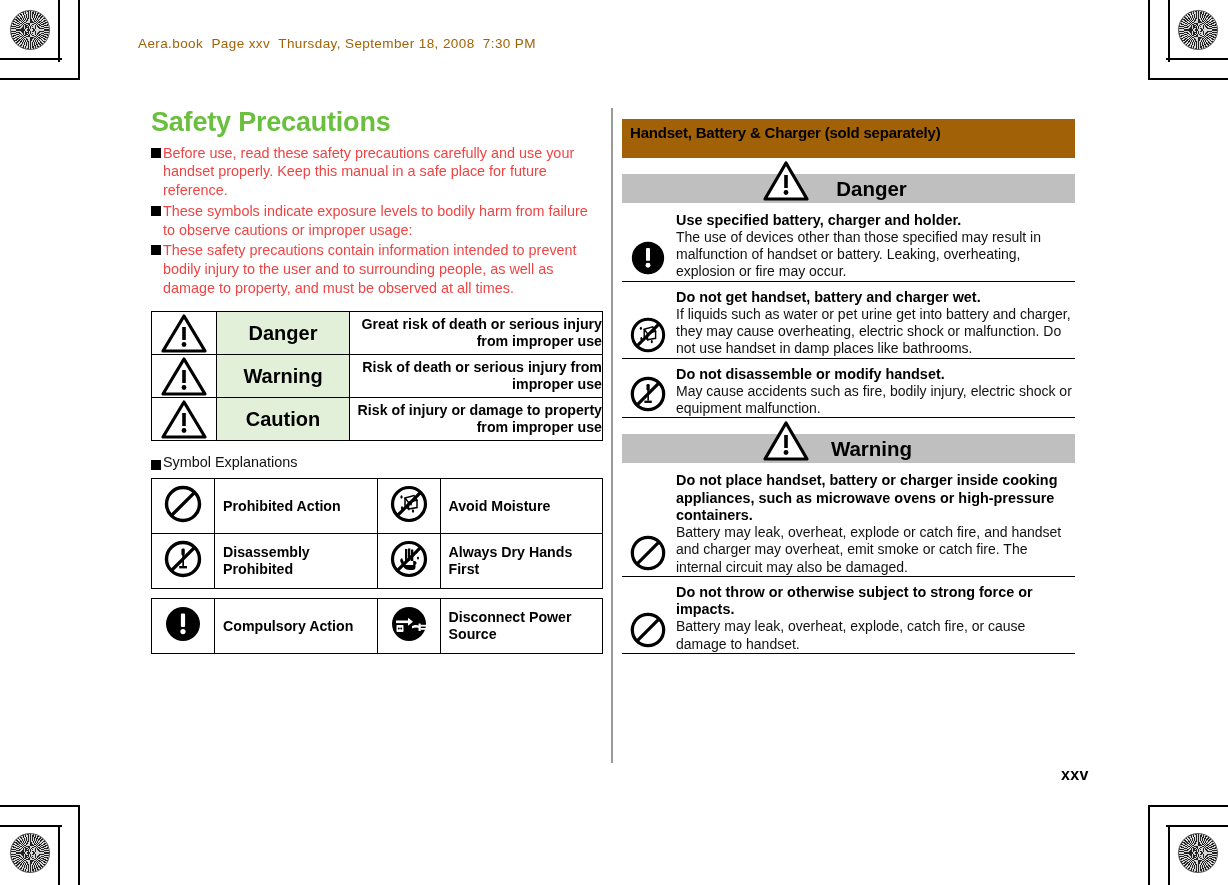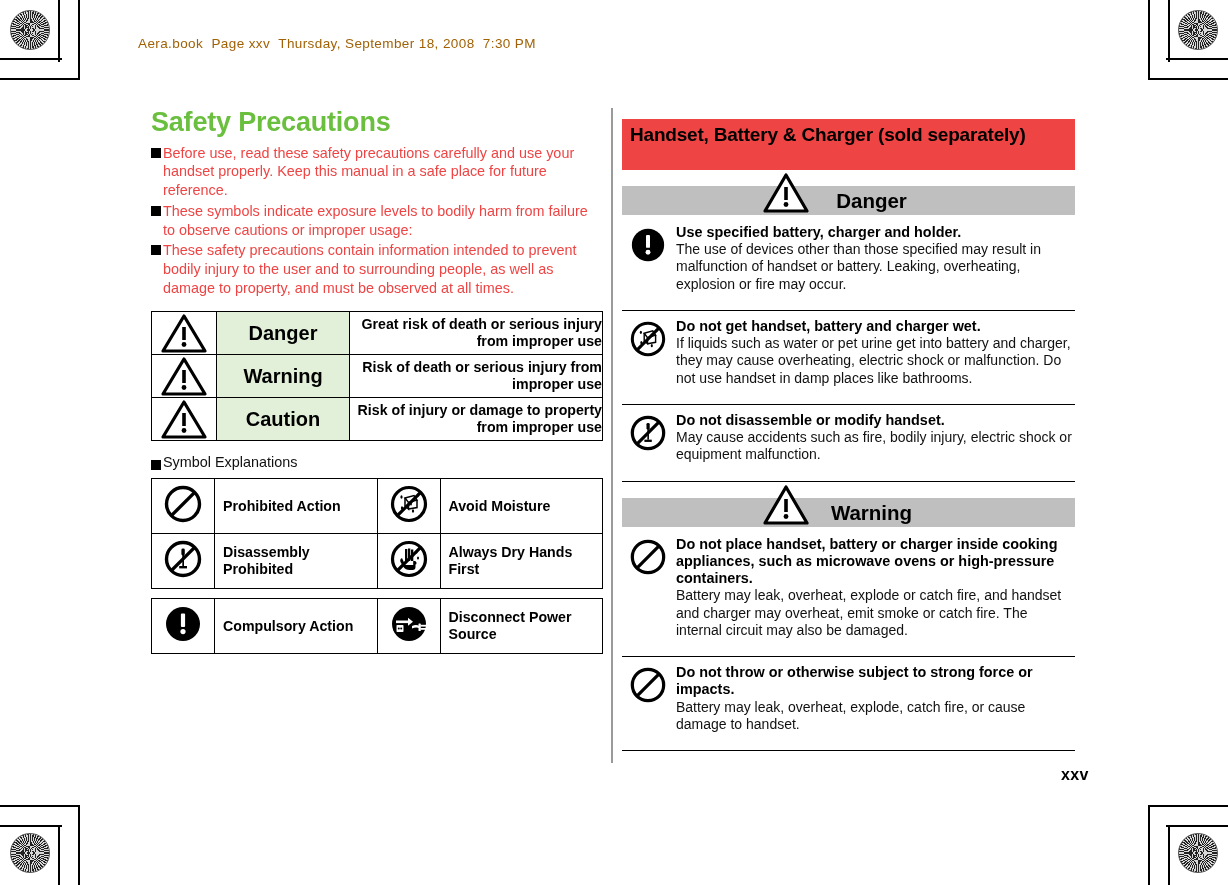--- a/index.html
+++ b/index.html
@@ -198,24 +198,24 @@
   }
 
   
   .col-right {
     position: absolute;
     left: 622px;
     top: 119px;
     width: 453px;
   }
   .green-banner {
-    background: #ef4444;
-    font-size: 19px;
-    font-weight: bold;
-    padding: 6px 8px 25px 8px;
+    background: #a16207;
+    font-size: 15px;
+    font-weight: bold;
+    padding: 6px 8px 17px 8px;
     line-height: 1.05;
     letter-spacing: -0.2px;
   }
   .sec-bar {
     position: relative;
     background: #bfbfbf;
     height: 29px;
     margin-top: 16px;
     margin-bottom: 2px;
   }
@@ -230,23 +230,23 @@
   }
   .sec-bar .tri-wrap {
     position: absolute;
     left: 50%;
     margin-left: -88px;
     top: -15px;
   }
 
   .entry {
     display: flex;
-    align-items: flex-start;
+    align-items: flex-end;
     border-bottom: 1.6px solid #000;
-    padding: 7px 0 17px 0;
+    padding: 7px 0 0 0;
   }
   .entry .eicon {
     flex: 0 0 auto;
     width: 52px;
     text-align: center;
     padding-top: 2px;
   }
   .entry .etext {
     flex: 1 1 auto;
     padding-left: 2px;

